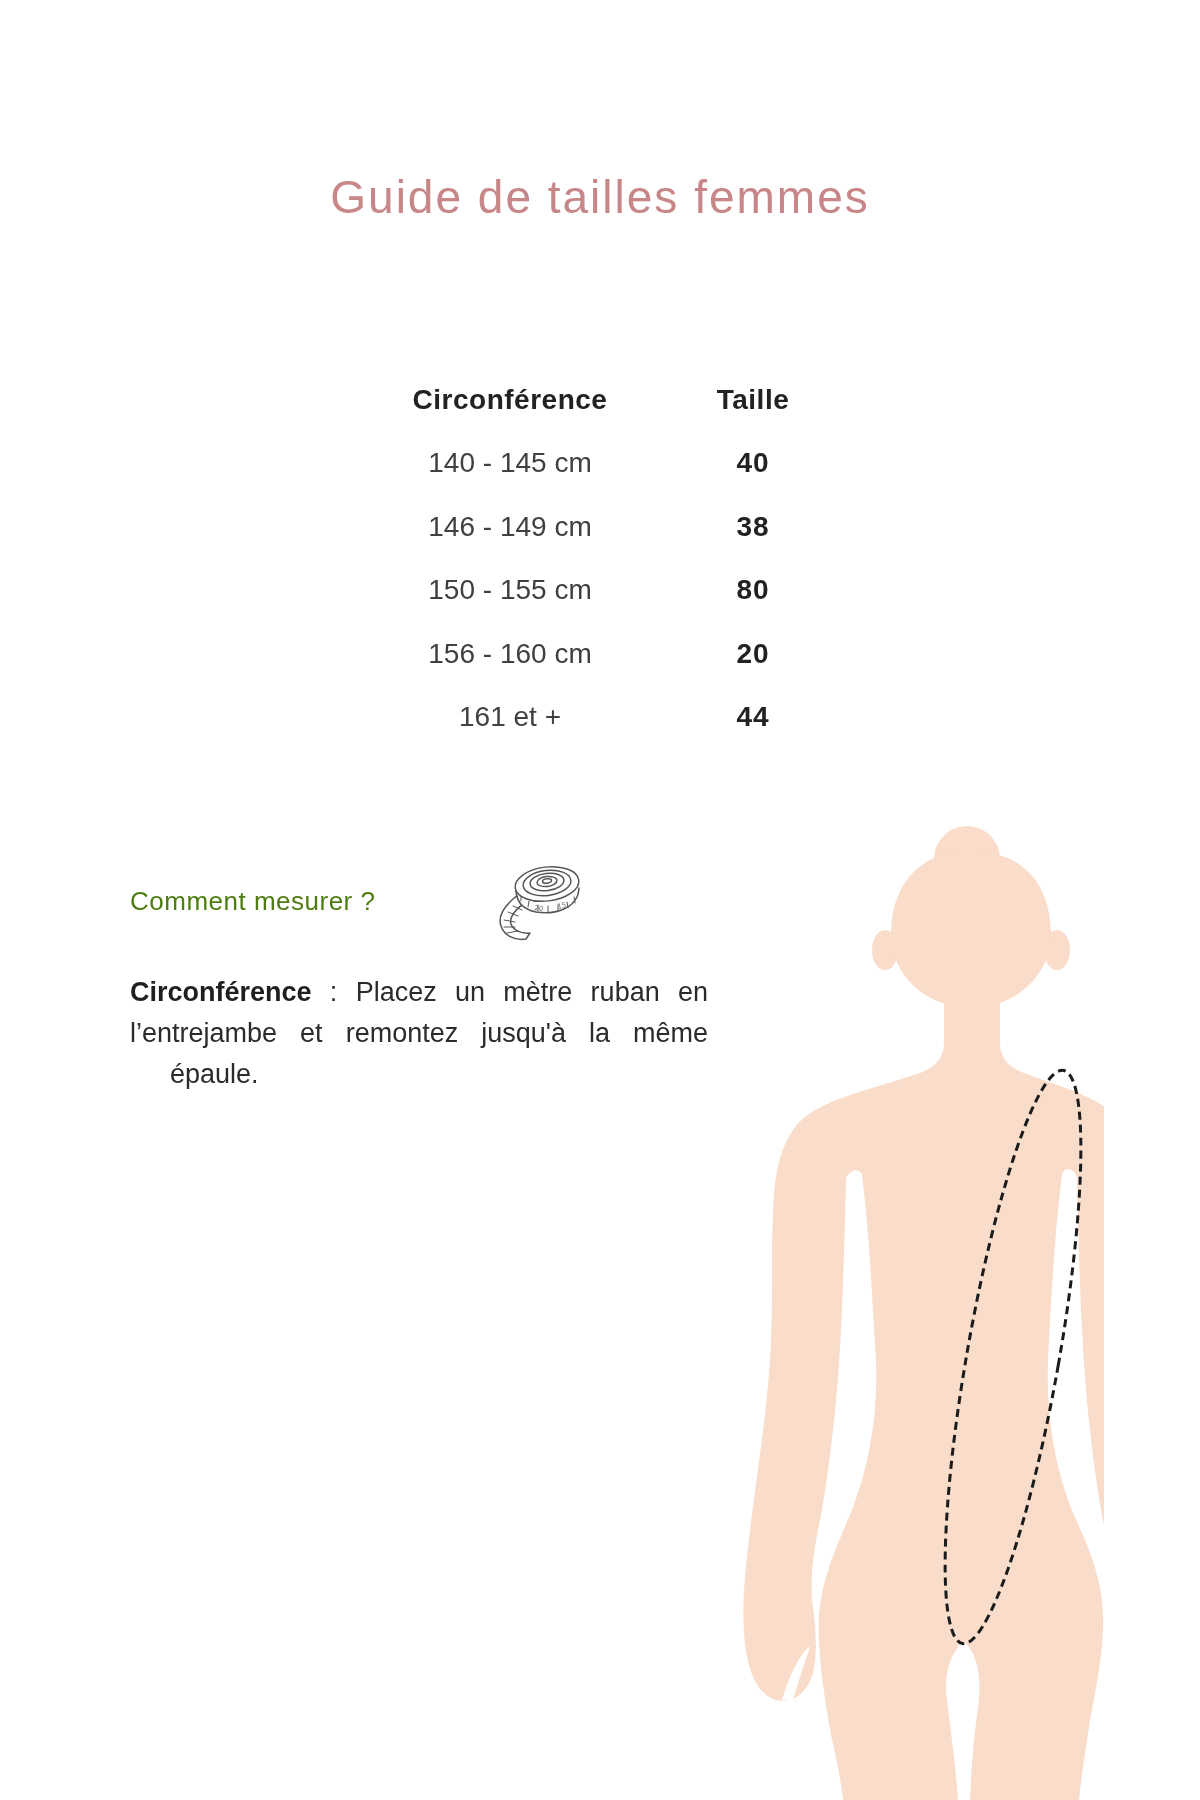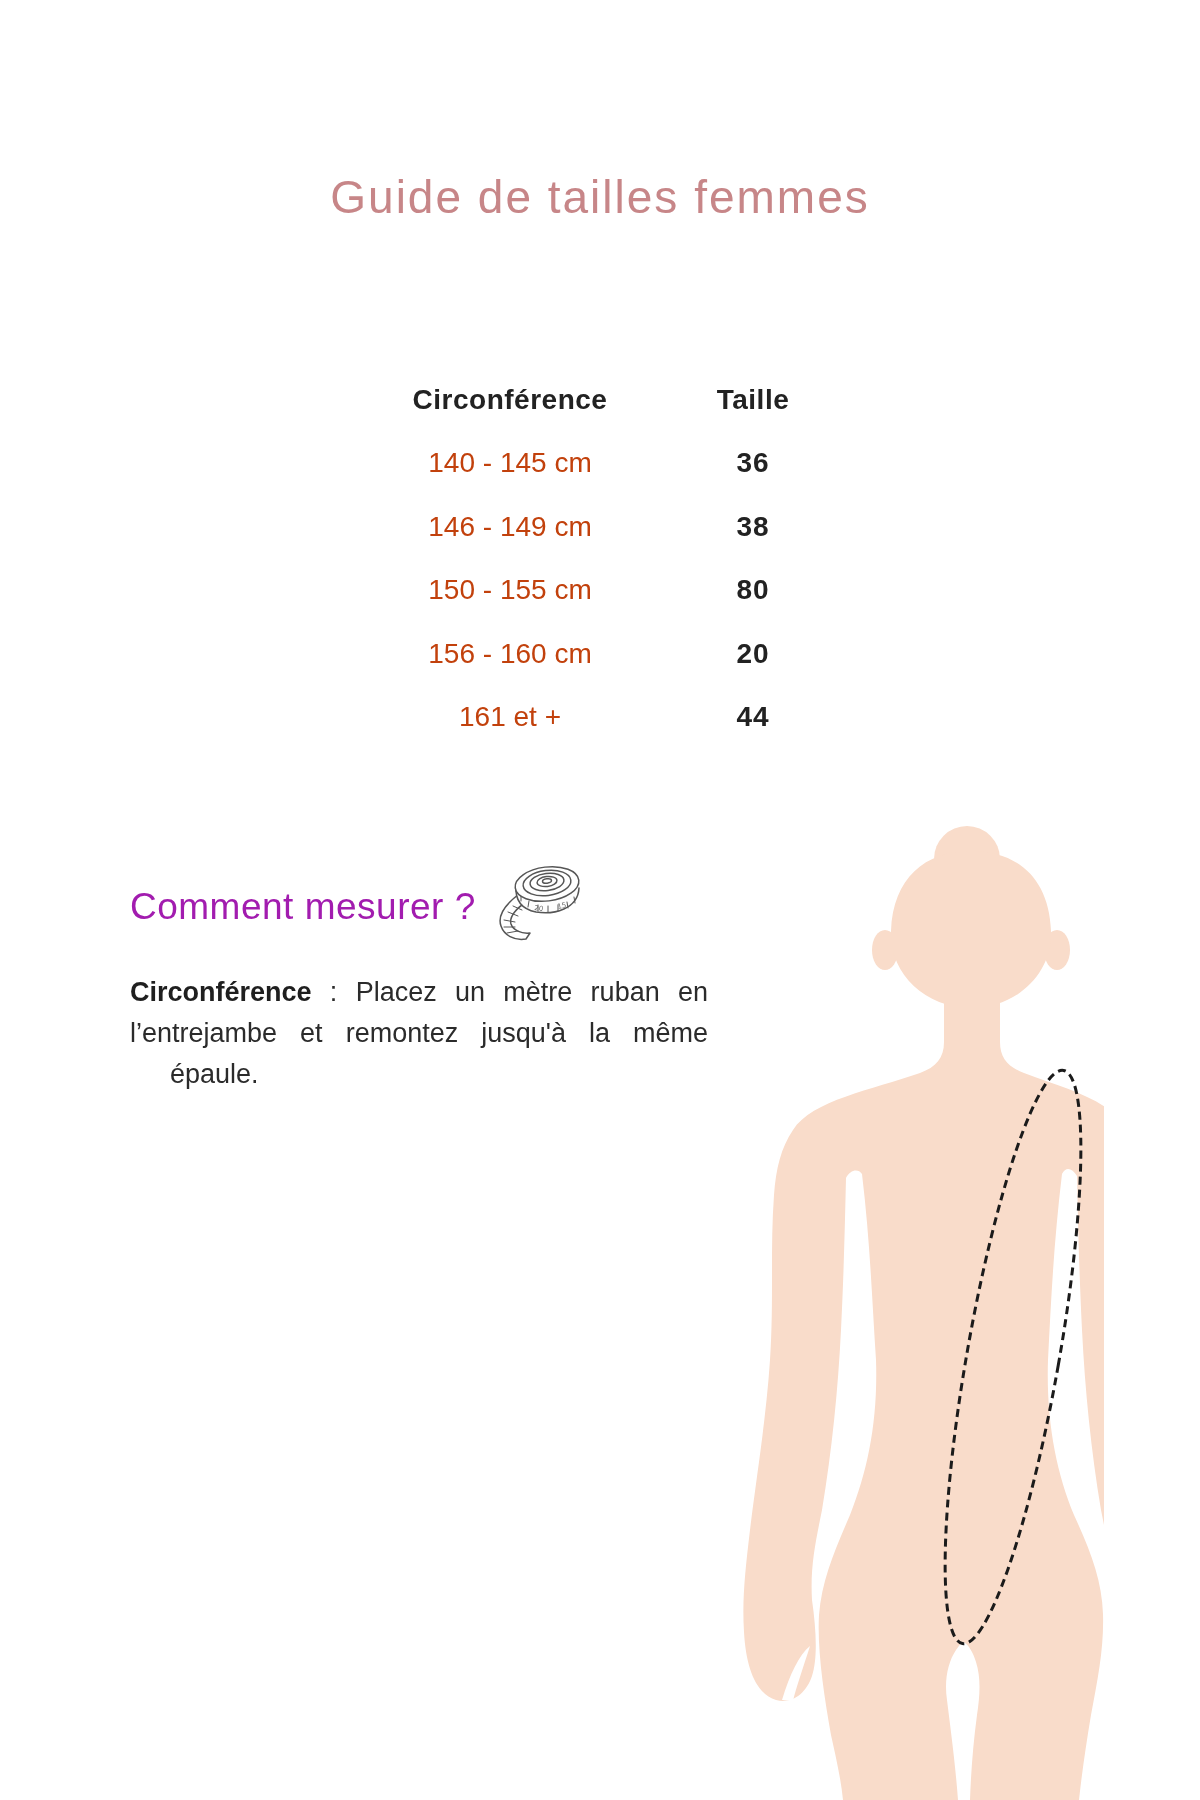--- a/index.html
+++ b/index.html
@@ -11,25 +11,25 @@
     position:absolute; top:170px; left:0; width:1200px;
     text-align:center; font-size:46px; font-weight:400;
     letter-spacing:2px; color:#c78688;
   }
   .size-table {
     position:absolute; left:385px; top:368px;
     display:grid; grid-template-columns:250px 136px; column-gap:50px;
     grid-auto-rows:63.5px; align-items:center; text-align:center;
   }
   .size-table .hdr { font-size:28px; font-weight:bold; color:#222222; letter-spacing:0.5px; }
-  .size-table .range { font-size:28px; font-weight:400; color:#c2410c; }
+  .size-table .range { font-size:28px; font-weight:400; color:#404040; }
   .size-table .size  { font-size:28px; font-weight:bold; color:#222222; letter-spacing:1px; }
   .measure-heading {
     position:absolute; left:130px; top:886px;
-    font-size:37px; color:#a21caf; letter-spacing:0.5px;
+    font-size:26px; color:#4d7c0f; letter-spacing:0.5px;
   }
   .tape { position:absolute; left:494px; top:850px; }
   .para {
     position:absolute; left:130px; top:972px; width:578px;
     font-size:27px; line-height:41px; color:#2b2b2b;
   }
   .para .jline { text-align:justify; text-align-last:justify; }
   .para .lastline { text-align:left; text-align-last:left;margin-left:40px; }
   .para b { font-weight:bold; color:#1f1f1f; }
   .figure { position:absolute; left:680px; top:815px; }
@@ -39,21 +39,21 @@
 
 <div class="page">
 
   <div class="title">Guide de tailles femmes</div>
 
   <div class="size-table">
     <div class="hdr">Circonférence</div>
     <div class="hdr">Taille</div>
 
     <div class="range">140 - 145 cm</div>
-    <div class="size">36</div>
+    <div class="size">40</div>
 
     <div class="range">146 - 149 cm</div>
     <div class="size">38</div>
 
     <div class="range">150 - 155 cm</div>
     <div class="size">80</div>
 
     <div class="range">156 - 160 cm</div>
     <div class="size">20</div>
 

